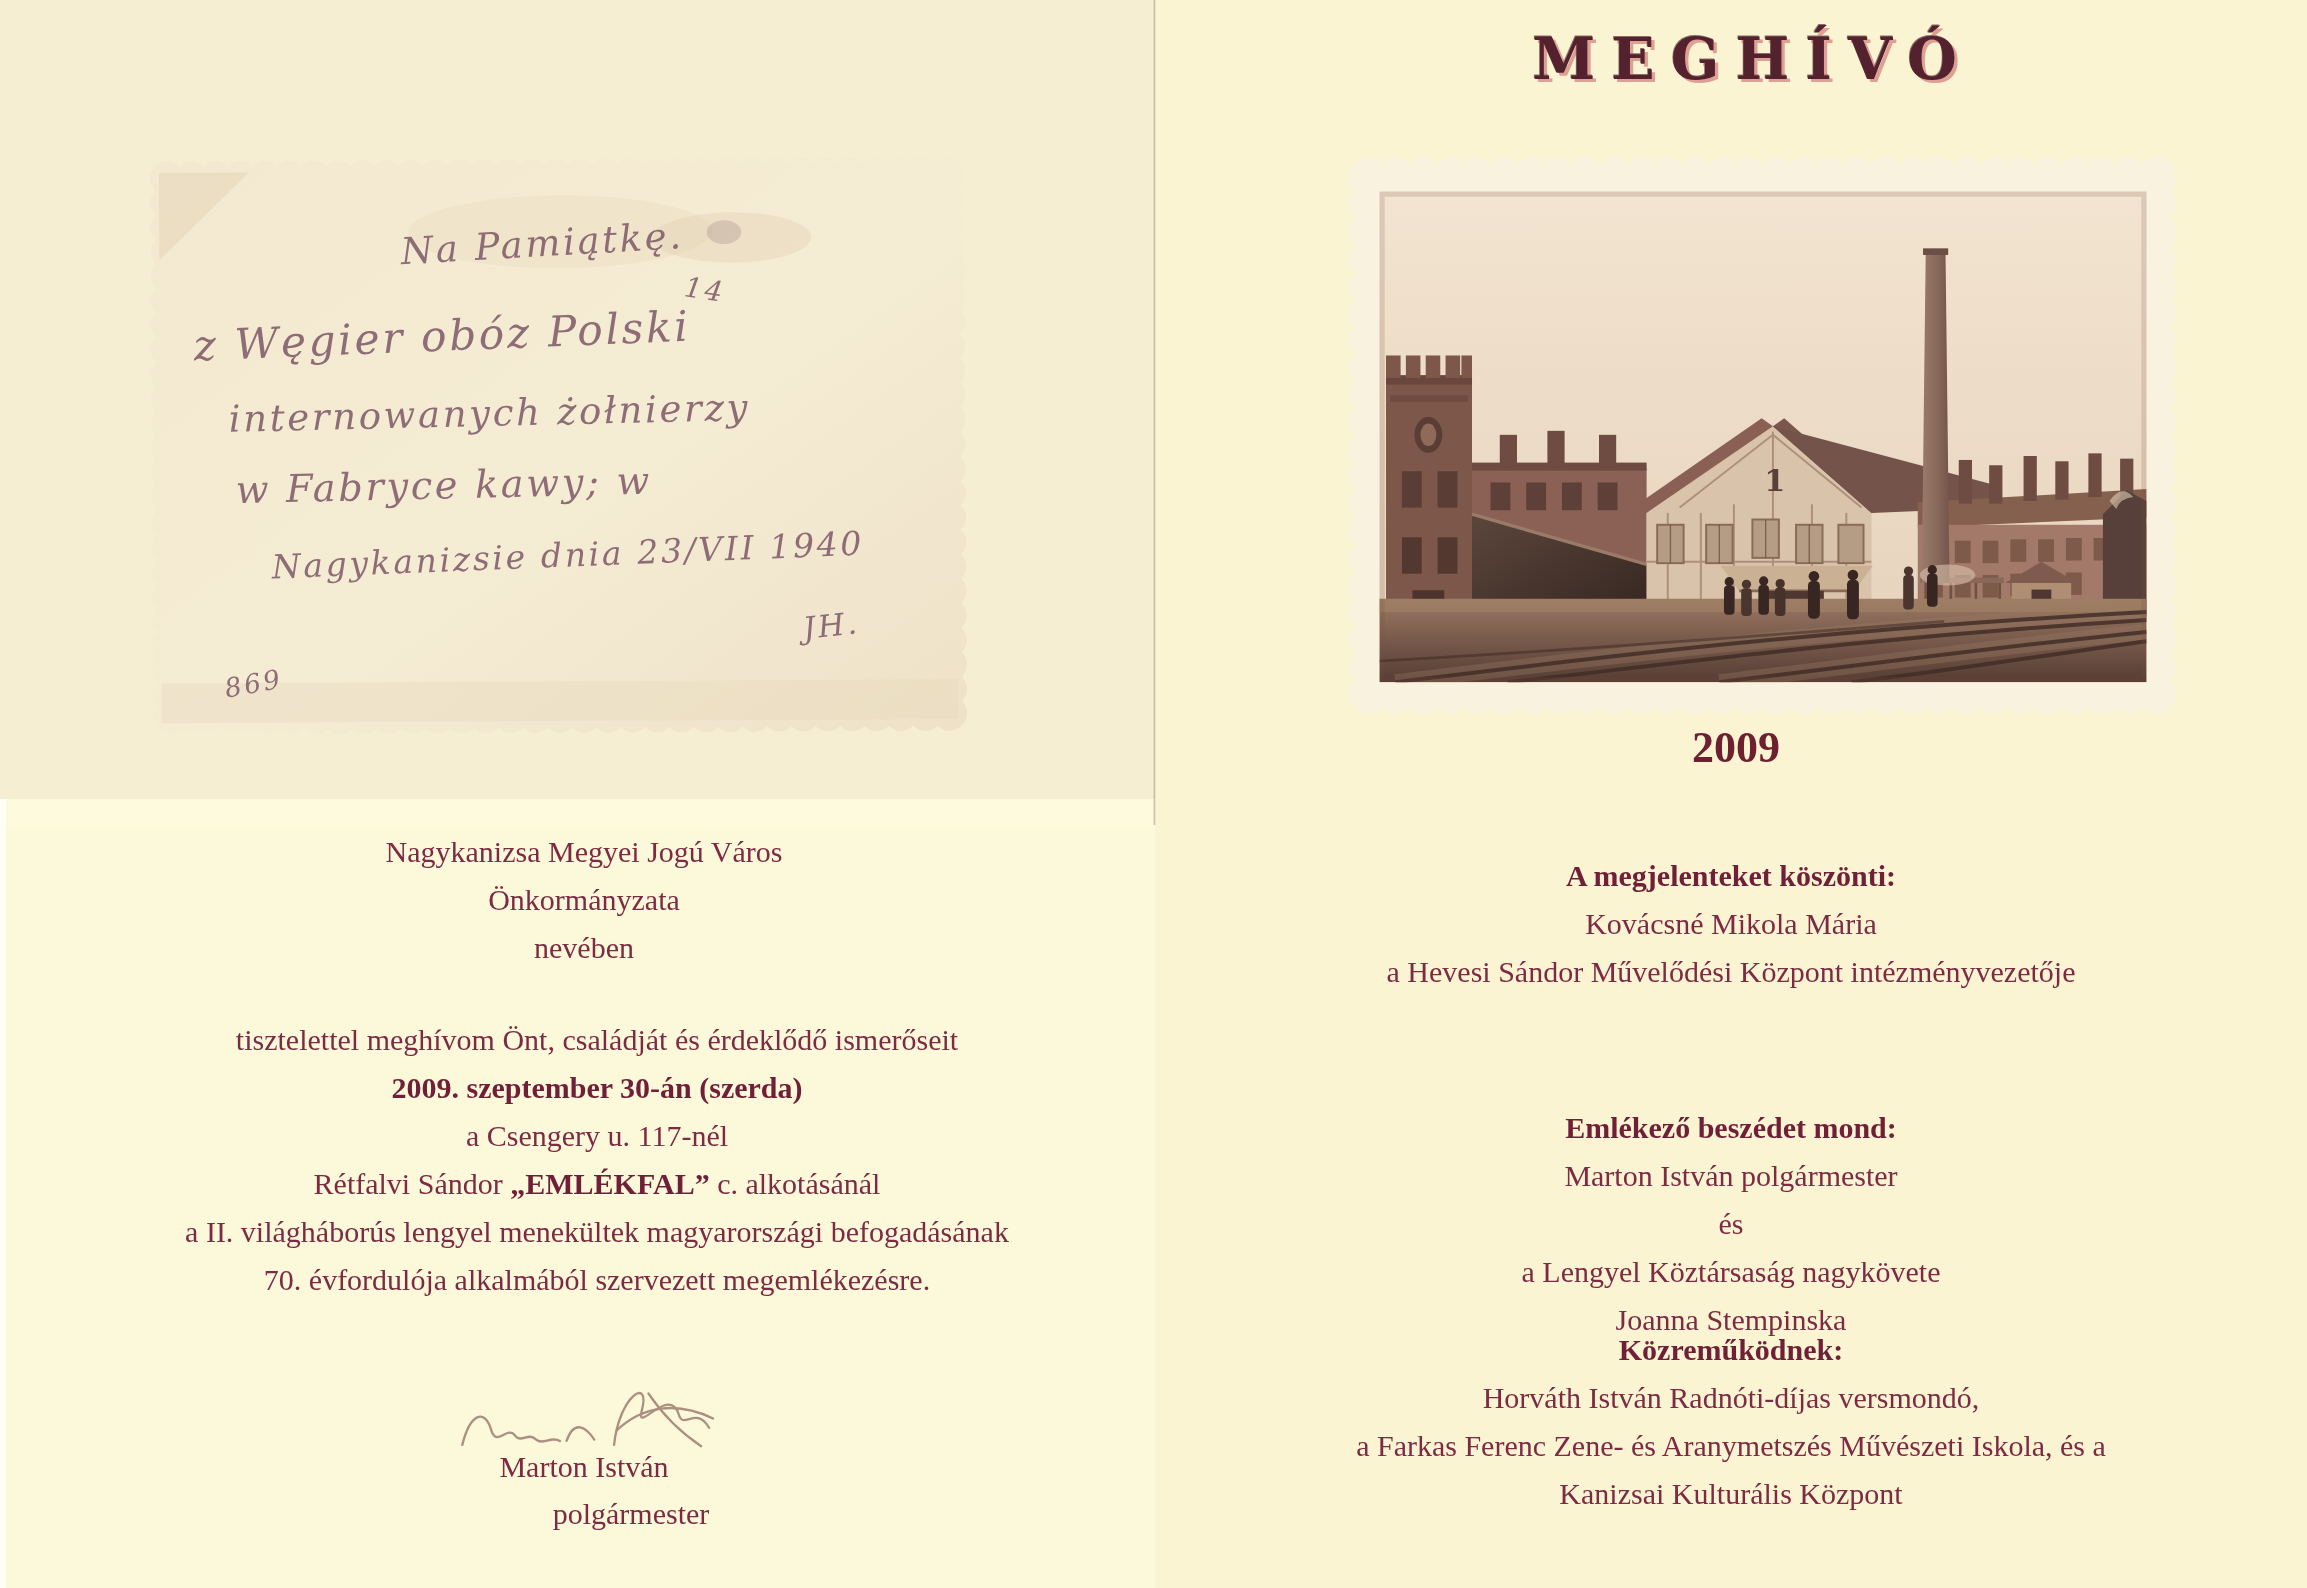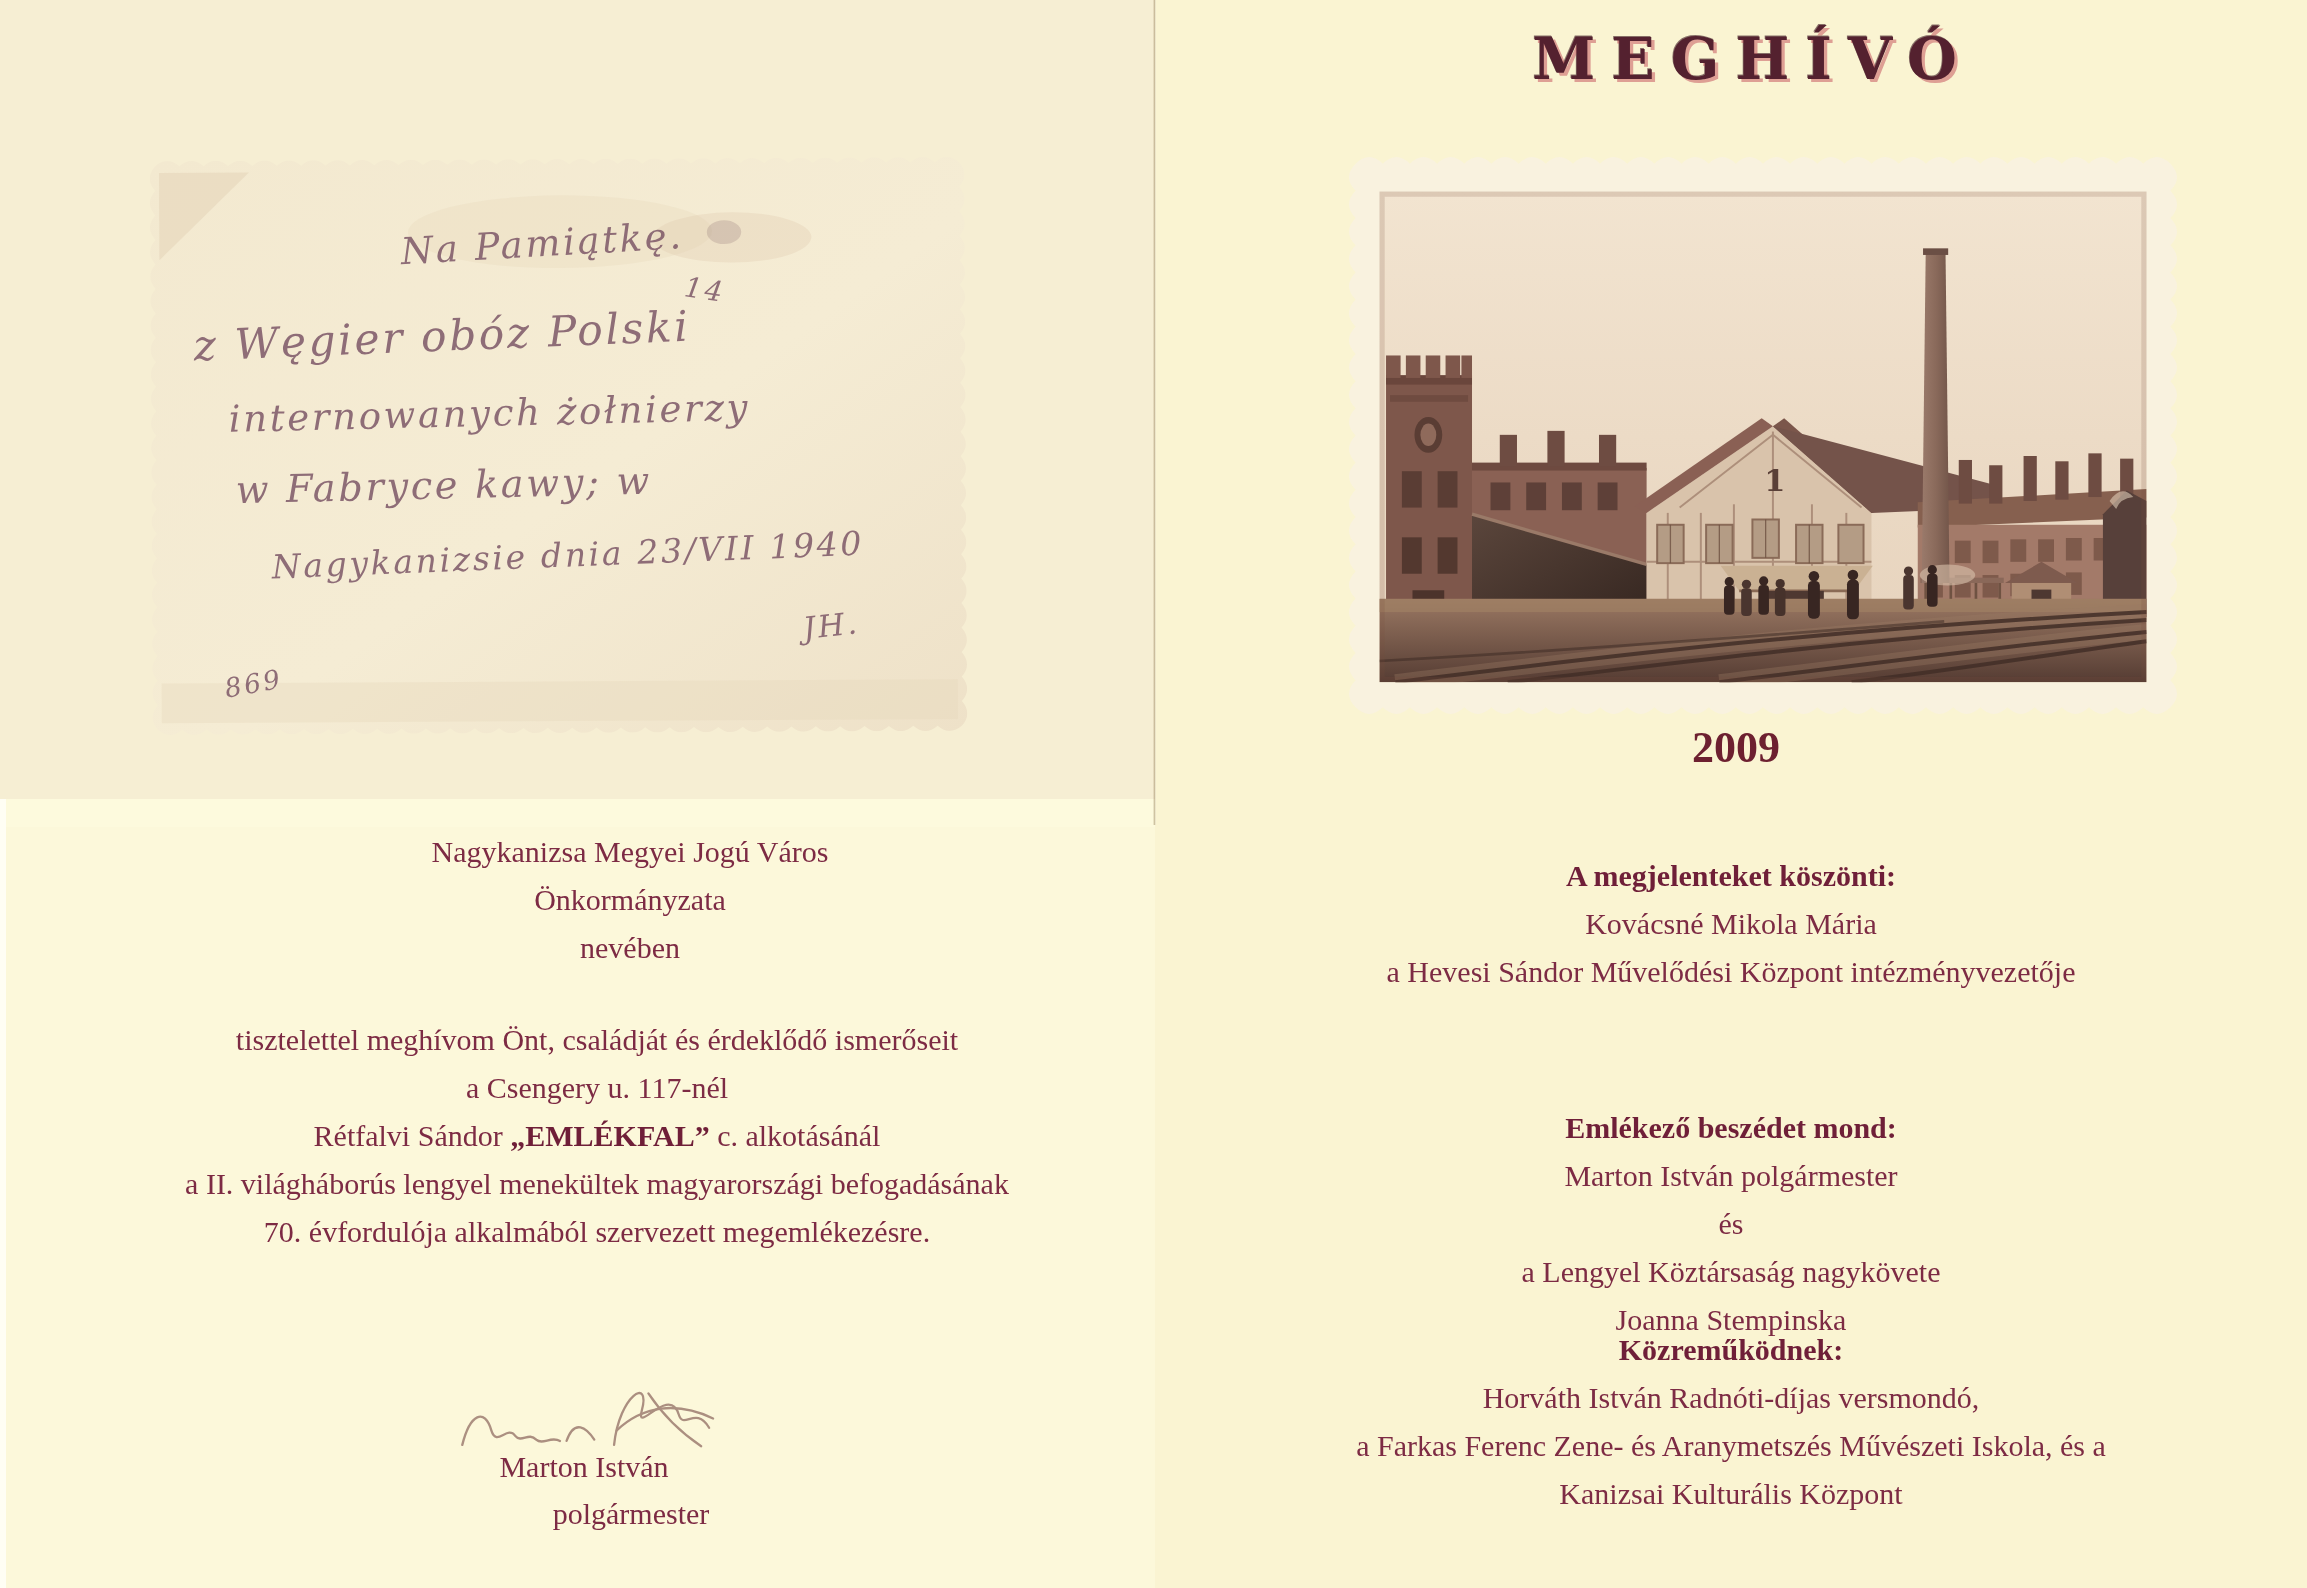--- a/index.html
+++ b/index.html
@@ -18,21 +18,21 @@
   .textline b{color:#6f1f38;}
   .hdr{font-weight:bold;color:#6f1f38;}
 
   #title{position:absolute;left:1164px;top:24px;width:1177px;text-align:center;
          font-family:"DejaVu Serif",serif;font-weight:bold;font-size:57px;line-height:69px;
          letter-spacing:16px;color:#54212f;
          text-shadow:3.3px 2.6px 0 rgba(193,73,86,0.50), -0.7px -0.7px 0 rgba(58,22,32,0.6);}
   #year{position:absolute;left:1164px;top:722px;width:1144px;text-align:center;
         font-weight:bold;font-size:44px;color:#6d2030;}
 
-  #left-org-block{position:absolute;left:0;top:828px;width:1168px;margin-left:46px;}
+  #left-org-block{position:absolute;left:0;top:828px;width:1168px;}
   #left-body-block{position:absolute;left:0;top:1016px;width:1168px;padding-left:13px;}
   #left-signer-name{position:absolute;left:0;top:1443px;width:1168px;}
   #left-signer-role{position:absolute;left:0;top:1490px;width:1168px;padding-left:47px;}
 
   #right-greeting-block{position:absolute;left:1155px;top:852px;width:1152px;}
   #right-speech-block{position:absolute;left:1155px;top:1104px;width:1152px;}
   #right-contrib-block{position:absolute;left:1155px;top:1326px;width:1152px;}
 
   #photo-back-svg{position:absolute;left:151px;top:159px;transform:rotate(-0.3deg);}
   #factory-photo-svg{position:absolute;left:1349px;top:157px;}
@@ -313,20 +313,21 @@
   </svg>
 
   <div id="left-org-block">
     <div class="textline">Nagykanizsa Megyei Jogú Város</div>
     <div class="textline">Önkormányzata</div>
     <div class="textline">nevében</div>
   </div>
 
   <div id="left-body-block">
     <div class="textline">tisztelettel meghívom Önt, családját és érdeklődő ismerőseit</div>
+    <div class="textline hdr">2009. szeptember 30-án (szerda)</div>
     <div class="textline">a Csengery u. 117-nél</div>
     <div class="textline"><span>Rétfalvi Sándor </span><b>„EMLÉKFAL”</b><span> c. alkotásánál</span></div>
     <div class="textline">a II. világháborús lengyel menekültek magyarországi befogadásának</div>
     <div class="textline">70. évfordulója alkalmából szervezett megemlékezésre.</div>
   </div>
 
   <svg id="signature-svg" width="278" height="99" viewBox="0 0 420 150">
     <g fill="none" stroke="#97756a" stroke-width="3.5" stroke-linecap="round" opacity="0.8">
       <path d="M 18 118 C 30 70, 52 62, 62 96 C 70 122, 86 88, 98 104 C 108 116, 118 98, 130 110 C 140 119, 152 104, 166 112"></path>
       <path d="M 176 112 C 188 78, 206 92, 218 110"></path>

